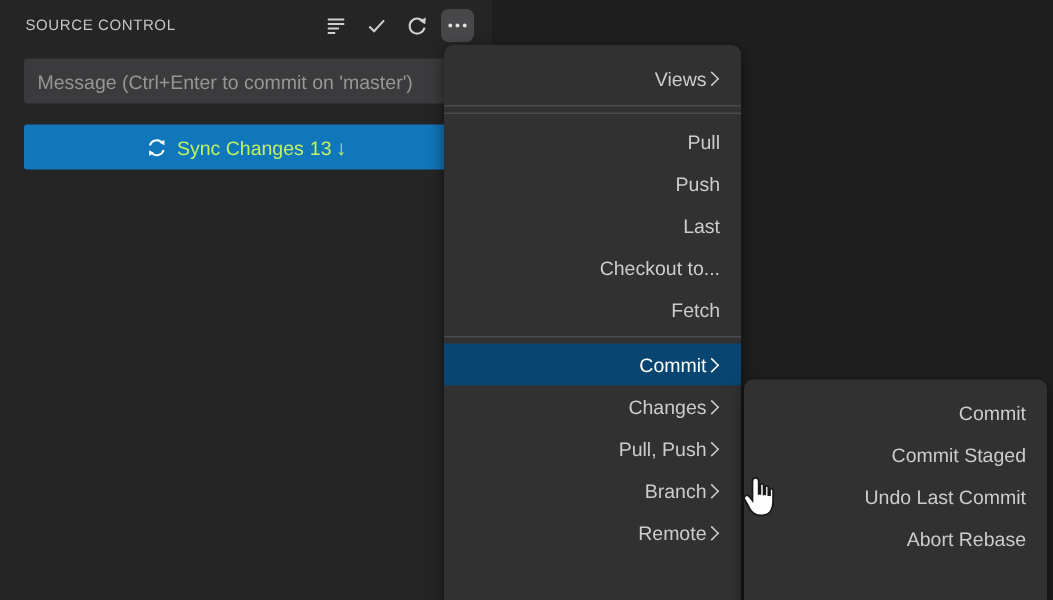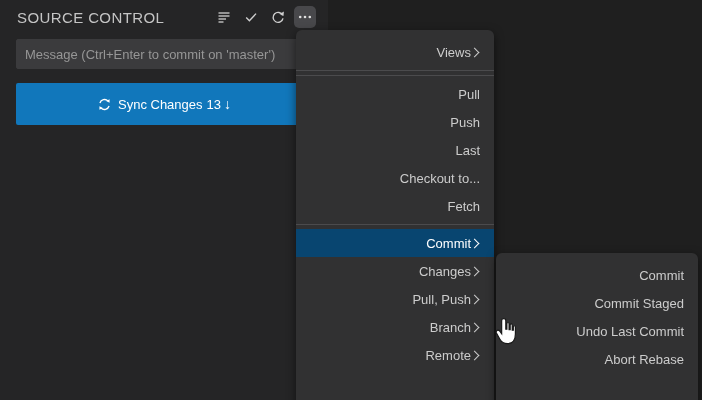--- a/index.html
+++ b/index.html
@@ -12,40 +12,40 @@
   
   .sidebar {
     position: absolute; left: 0; top: 0; width: 328px; height: 400px;
     background: #252526;
   }
   .sc-header {
     position: absolute; left: 0; top: 0; right: 0; height: 34px;
     display: flex; align-items: center; padding: 0 12px 0 17px;
   }
   .sc-title {
-    flex: 1; font-size: 15px; color: #c5c5c5; letter-spacing: .4px;
+    flex: 1; font-size: 10px; color: #c5c5c5; letter-spacing: .4px;
   }
   .tool-btn {
     width: 22px; height: 22px; margin-left: 5px; border-radius: 5px;
     display: flex; align-items: center; justify-content: center;
     color: #cfcfcf; flex: none;
   }
   .tool-btn.active { background: #48484b; }
   .tool-btn svg { display: block; }
   .commit-input {
     position: absolute; left: 16px; top: 39px; width: 296px; height: 30px;
     background: #3b3b3d; border: 1px solid #3b3b3d; border-radius: 2px;
     color: #fca5a5; font-size: 13px; padding: 0 8px; outline: none;
     font-family: "Liberation Sans", sans-serif;
   }
   .commit-input::placeholder { color: #969696; }
   .sync-btn {
-    position: absolute; left: 16px; top: 83px; width: 296px; height: 42px;
+    position: absolute; left: 16px; top: 83px; width: 296px; height: 30px;
     background: #1177bb; border: none; border-radius: 2px;
-    color: #ffffff; font-size: 13px;
+    color: #bef264; font-size: 13px;
     display: flex; align-items: center; justify-content: center; gap: 6px;
     font-family: "Liberation Sans", sans-serif;
   }
   .sync-btn svg { display: block; }
   
   .menu {
     position: absolute; background: #313132; border-radius: 6px;
     box-shadow: 0 3px 10px rgba(0,0,0,.55);
     padding-top: 8px; font-size: 13px; color: #cccccc;
   }

